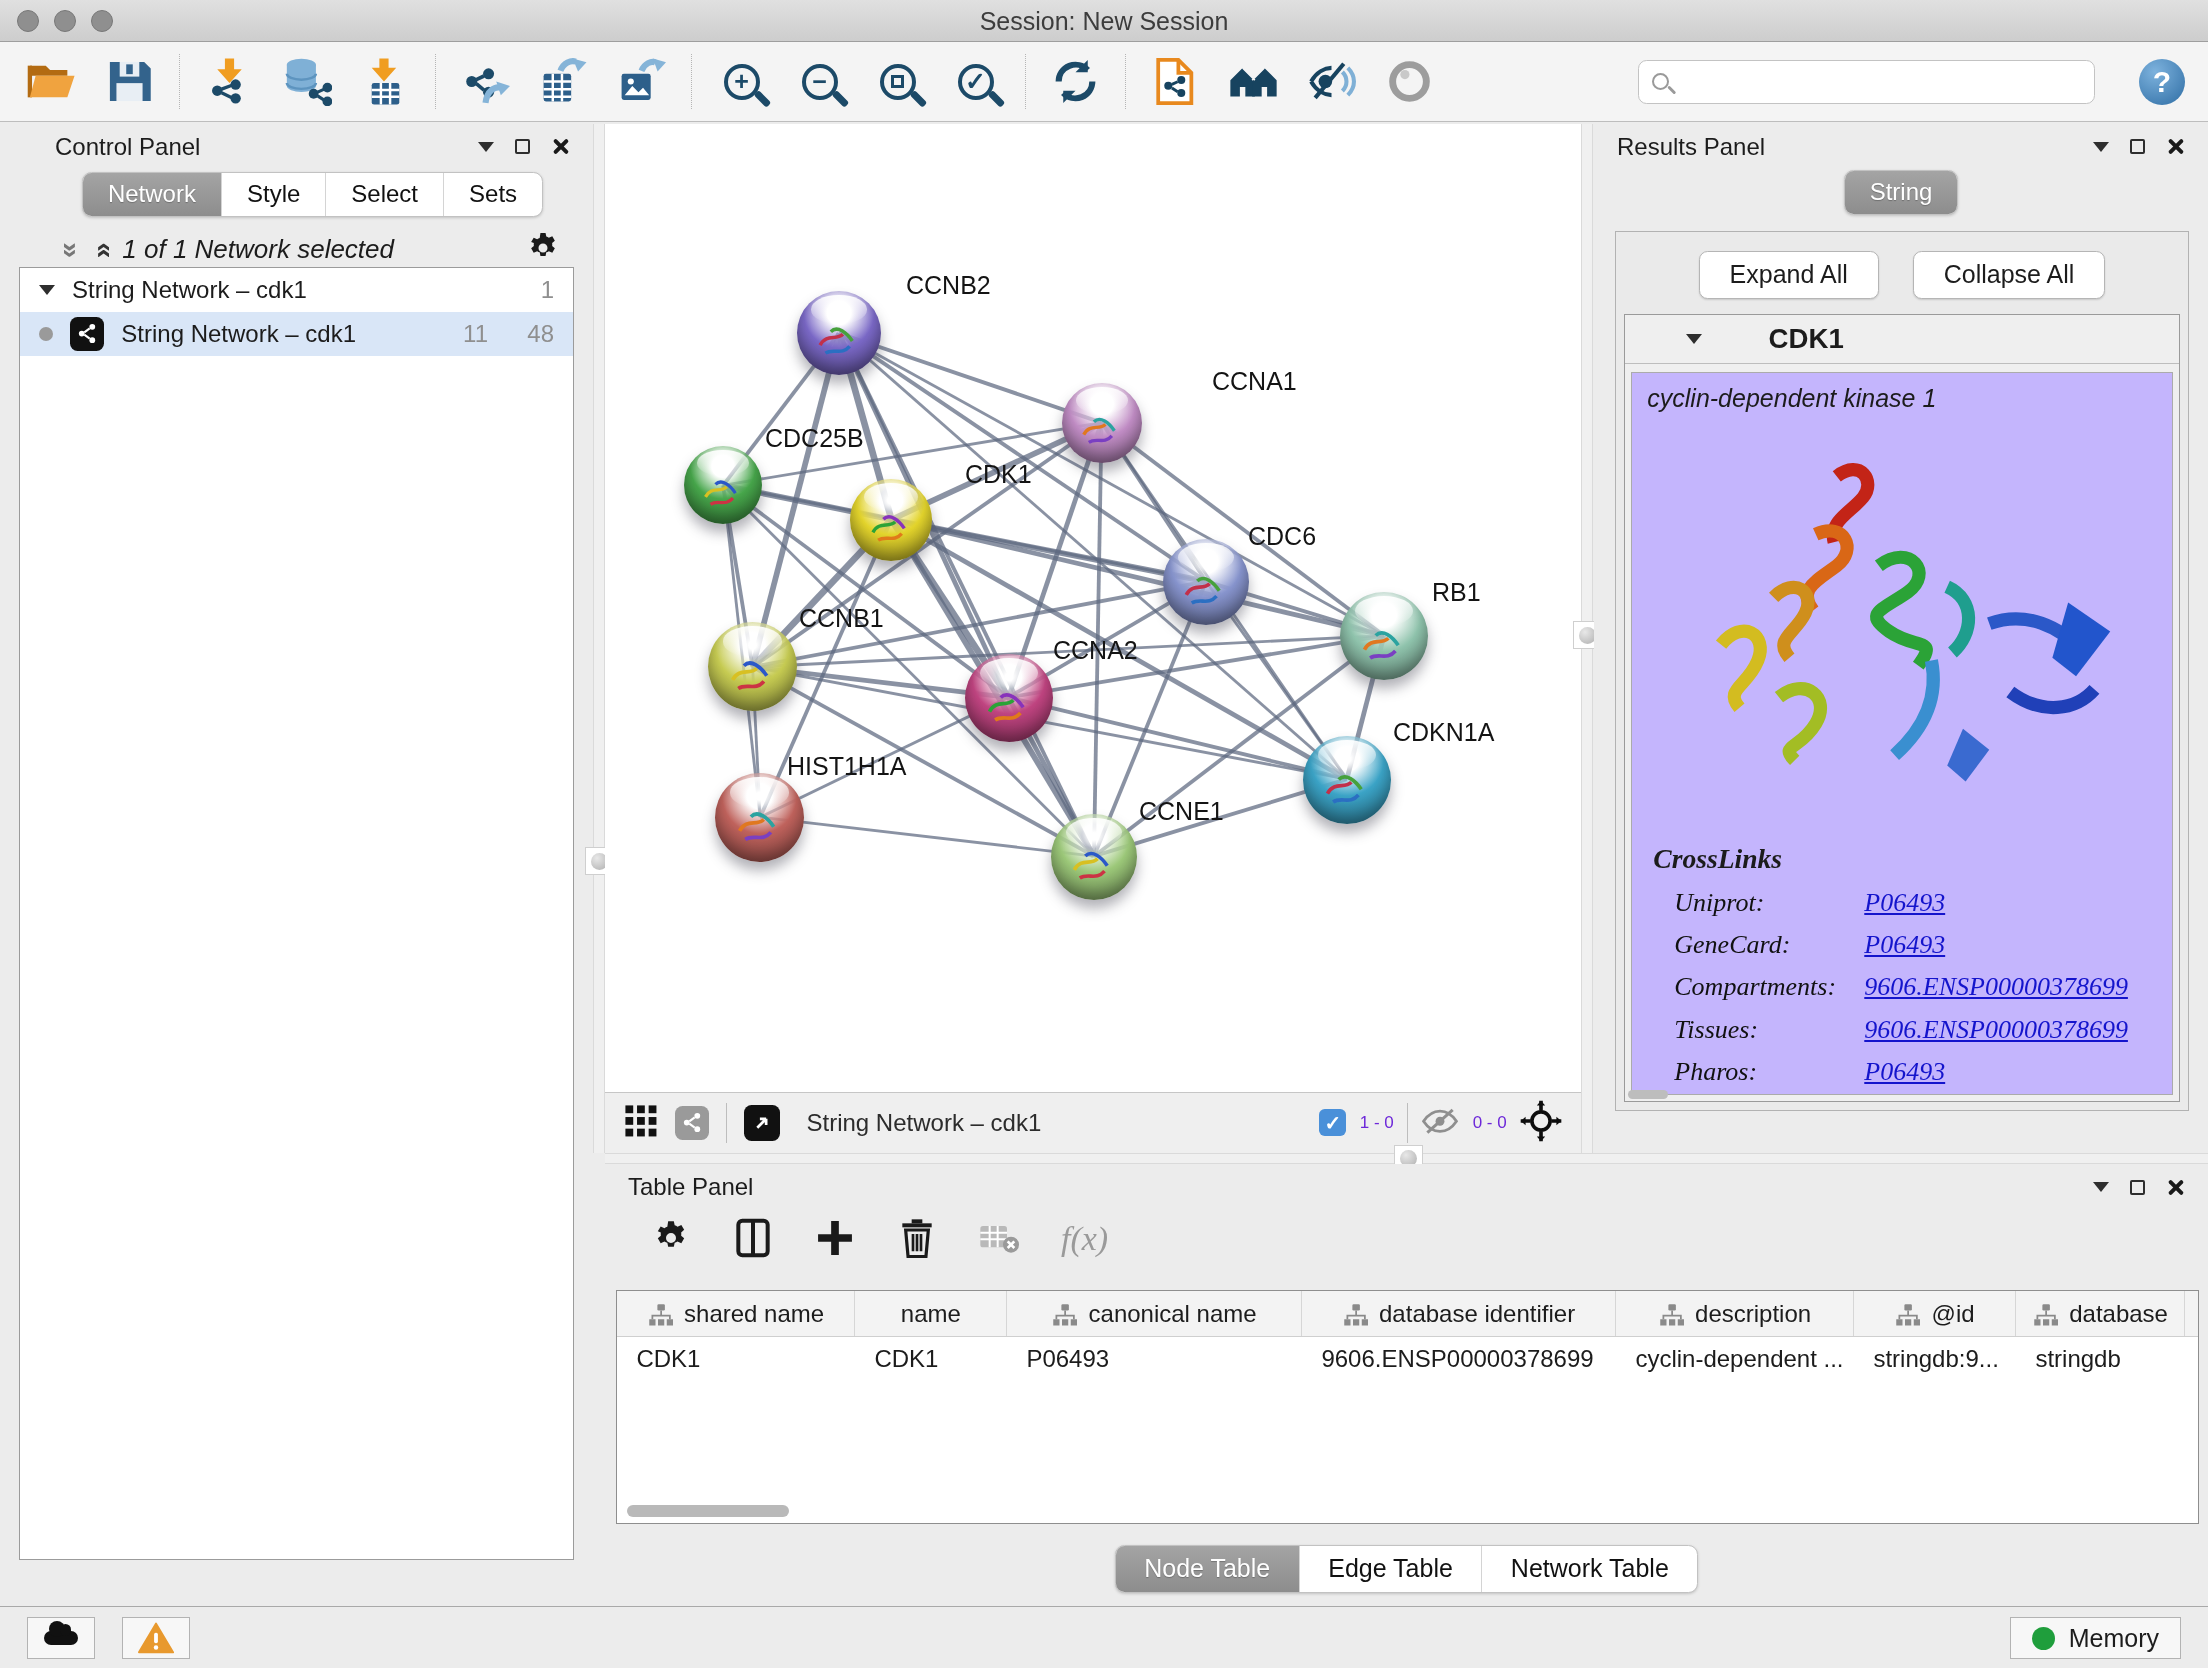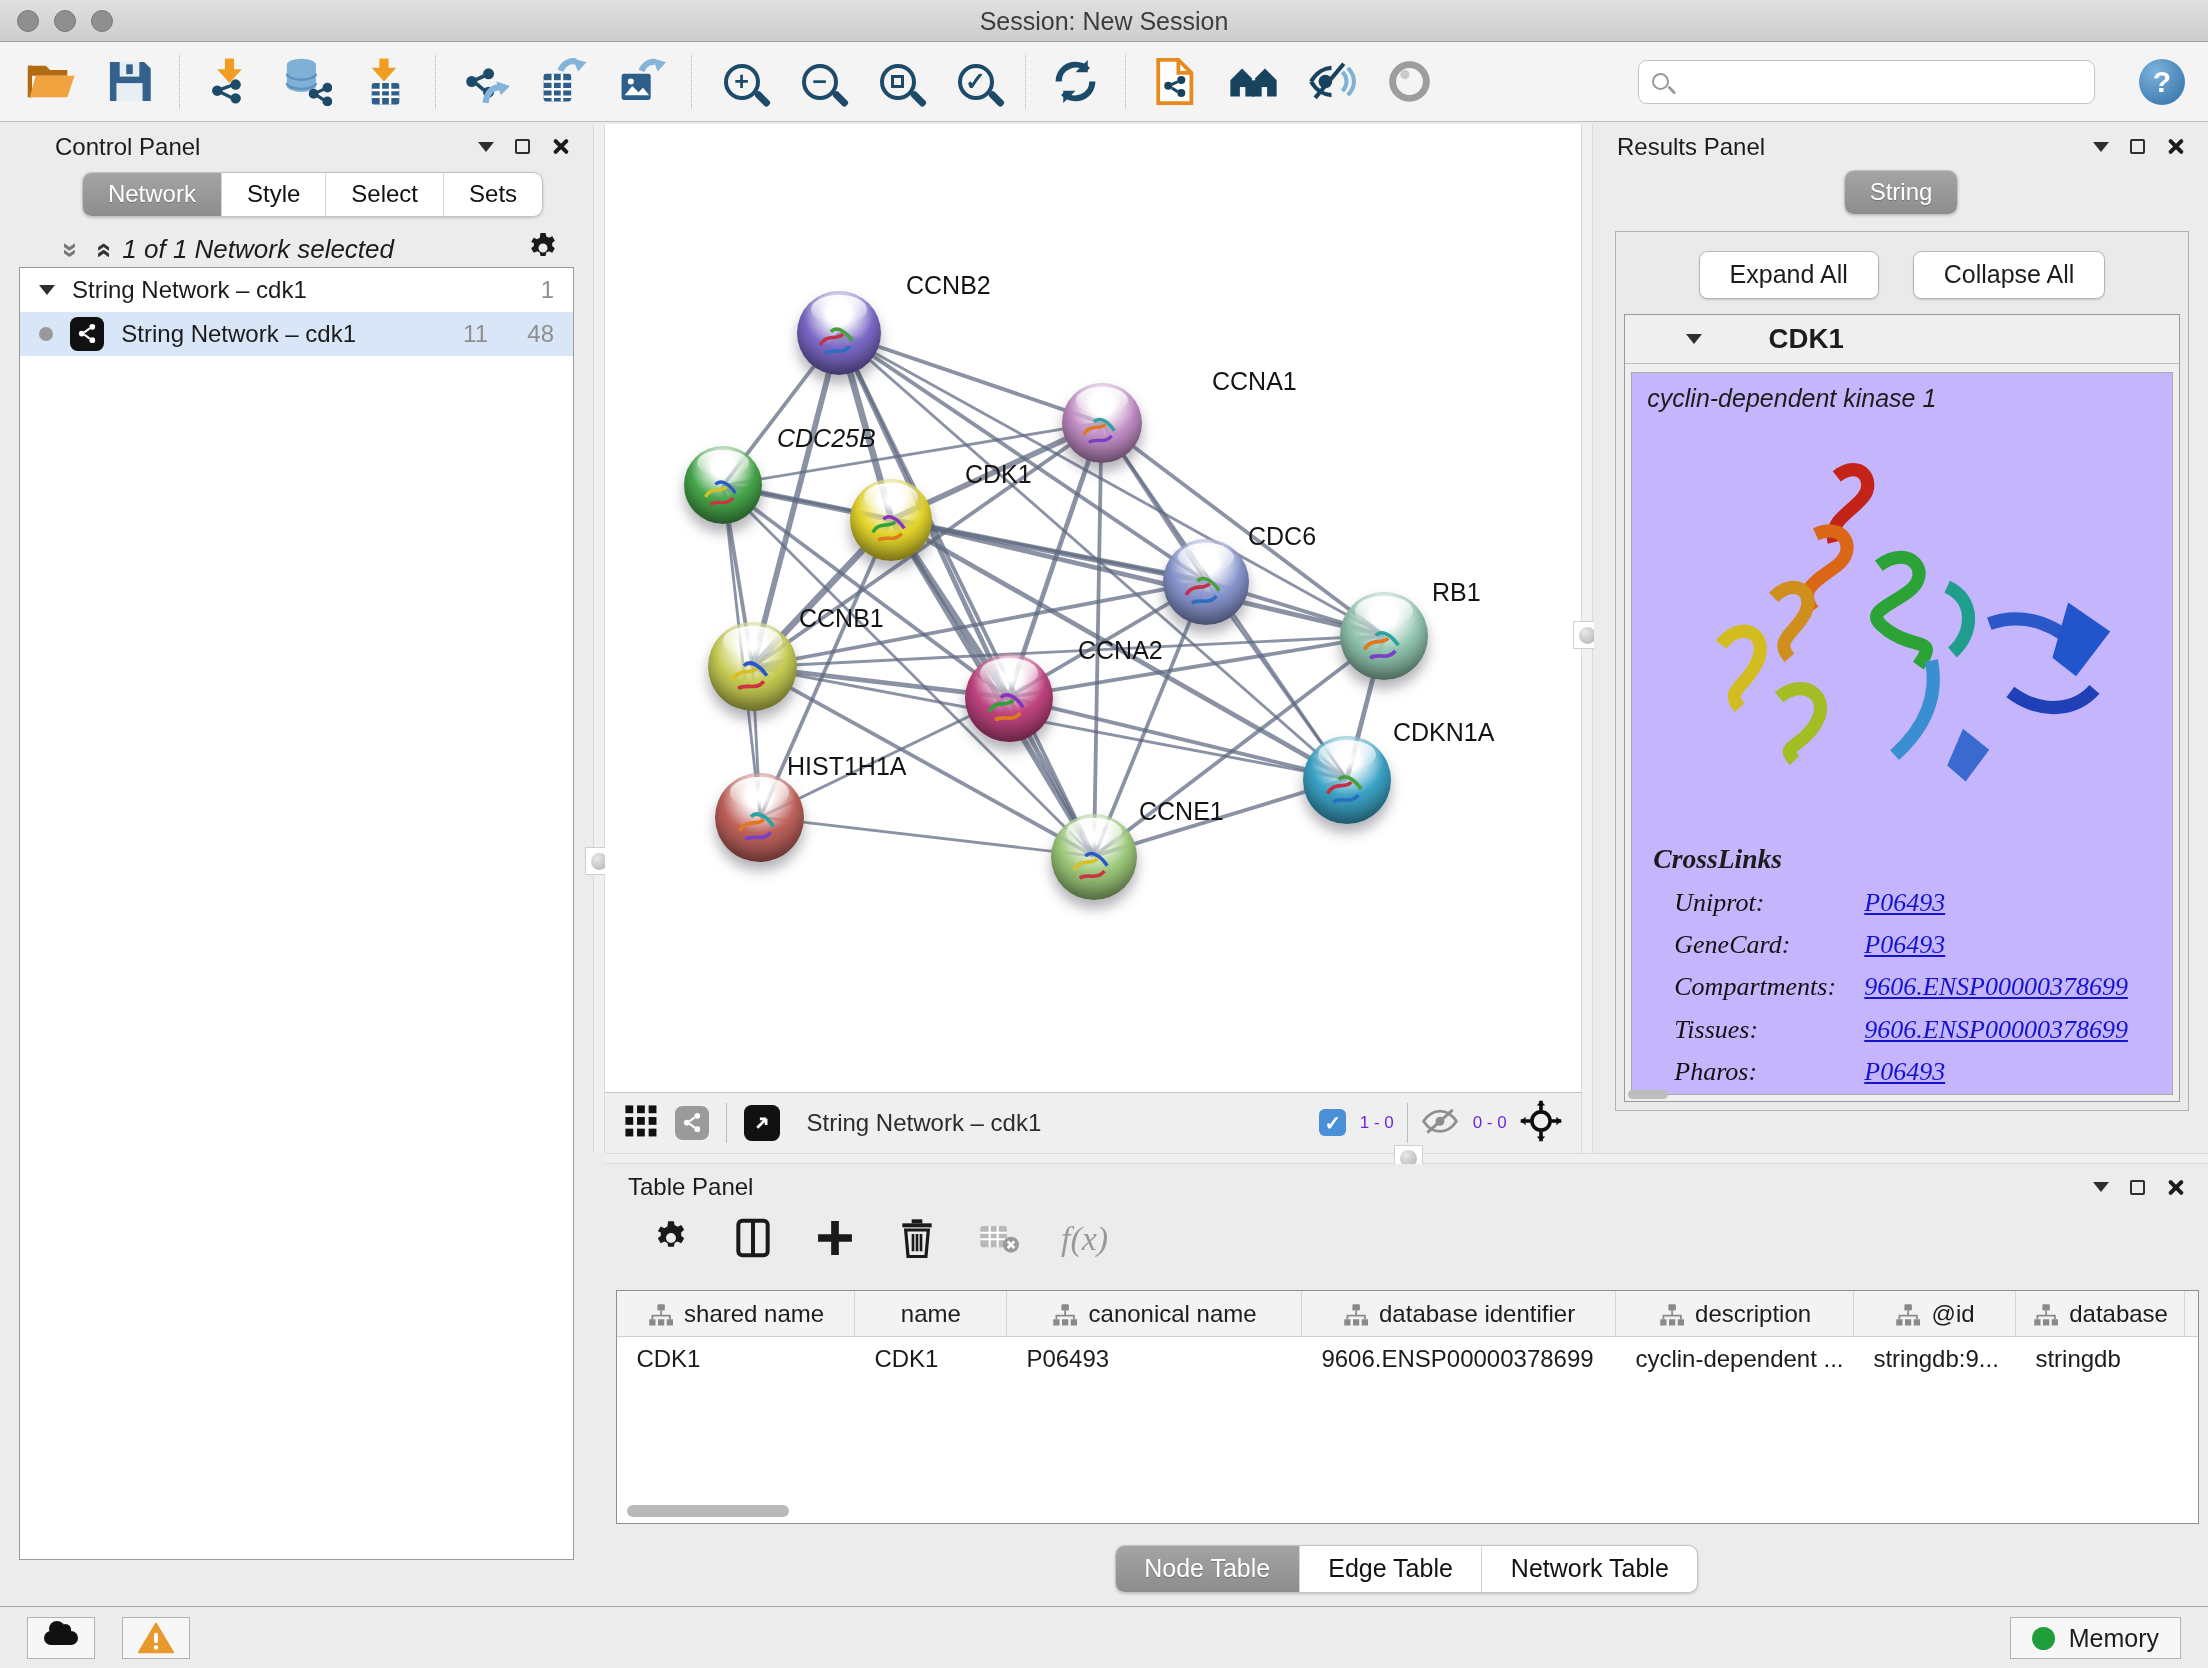--- a/index.html
+++ b/index.html
@@ -453,21 +453,21 @@
           </div>
           <div class="nlabel" style="left: 607px; top: 243px;">CCNA1</div>
           <div class="node" style="left: 79px; top: 322px; width: 78px; height: 78px; background: radial-gradient(circle at 50% 26%, rgb(255, 255, 255) 0px, rgb(255, 255, 255) 5%, rgba(255, 255, 255, 0.5) 16%, rgb(71, 166, 75) 47%, rgb(39, 91, 41) 96%); box-shadow: rgba(60, 60, 75, 0.4) 0px 8.6px 12.4px, rgba(0, 0, 0, 0.22) 0px -6.7px 12.4px inset;">
             <div class="gloss"></div>
             <svg viewBox="0 0 40 34" class="squig">
               <path d="M6 22c5-9 12-3 17-8" stroke="#d8c022" stroke-width="2.6" fill="none"></path>
               <path d="M10 28c6-4 12 2 18-5" stroke="#cc3344" stroke-width="2.6" fill="none"></path>
               <path d="M14 12c5-5 12 1 16 7" stroke="#2b58c8" stroke-width="2.6" fill="none"></path>
             </svg>
           </div>
-          <div class="nlabel" style="left: 172px; top: 300px; font-style: italic;">CDC25B</div>
+          <div class="nlabel" style="left: 160px; top: 300px;">CDC25B</div>
           <div class="node" style="left: 245px; top: 355px; width: 82px; height: 82px; background: radial-gradient(circle at 50% 26%, rgb(255, 255, 255) 0px, rgb(255, 255, 255) 5%, rgba(255, 255, 255, 0.5) 16%, rgb(227, 212, 44) 47%, rgb(125, 117, 24) 96%); box-shadow: rgba(60, 60, 75, 0.4) 0px 8.6px 12.4px, rgba(0, 0, 0, 0.22) 0px -6.7px 12.4px inset;">
             <div class="gloss"></div>
             <svg viewBox="0 0 40 34" class="squig">
               <path d="M6 22c5-9 12-3 17-8" stroke="#2ba337" stroke-width="2.6" fill="none"></path>
               <path d="M10 28c6-4 12 2 18-5" stroke="#e07a1a" stroke-width="2.6" fill="none"></path>
               <path d="M14 12c5-5 12 1 16 7" stroke="#8833bb" stroke-width="2.6" fill="none"></path>
             </svg>
           </div>
           <div class="nlabel" style="left: 360px; top: 336px;">CDK1</div>
           <div class="node" style="left: 558px; top: 415px; width: 86px; height: 86px; background: radial-gradient(circle at 50% 26%, rgb(255, 255, 255) 0px, rgb(255, 255, 255) 5%, rgba(255, 255, 255, 0.5) 16%, rgb(135, 148, 205) 47%, rgb(74, 81, 113) 96%); box-shadow: rgba(60, 60, 75, 0.4) 0px 8.6px 12.4px, rgba(0, 0, 0, 0.22) 0px -6.7px 12.4px inset;">
@@ -498,21 +498,21 @@
           </div>
           <div class="nlabel" style="left: 194px; top: 480px;">CCNB1</div>
           <div class="node" style="left: 360px; top: 530px; width: 88px; height: 88px; background: radial-gradient(circle at 50% 26%, rgb(255, 255, 255) 0px, rgb(255, 255, 255) 5%, rgba(255, 255, 255, 0.5) 16%, rgb(191, 68, 128) 47%, rgb(105, 37, 70) 96%); box-shadow: rgba(60, 60, 75, 0.4) 0px 8.6px 12.4px, rgba(0, 0, 0, 0.22) 0px -6.7px 12.4px inset;">
             <div class="gloss"></div>
             <svg viewBox="0 0 40 34" class="squig">
               <path d="M6 22c5-9 12-3 17-8" stroke="#2ba337" stroke-width="2.6" fill="none"></path>
               <path d="M10 28c6-4 12 2 18-5" stroke="#e07a1a" stroke-width="2.6" fill="none"></path>
               <path d="M14 12c5-5 12 1 16 7" stroke="#8833bb" stroke-width="2.6" fill="none"></path>
             </svg>
           </div>
-          <div class="nlabel" style="left: 448px; top: 512px; margin-left: 25px;">CCNA2</div>
+          <div class="nlabel" style="left: 448px; top: 512px;">CCNA2</div>
           <div class="node" style="left: 698px; top: 612px; width: 88px; height: 88px; background: radial-gradient(circle at 50% 26%, rgb(255, 255, 255) 0px, rgb(255, 255, 255) 5%, rgba(255, 255, 255, 0.5) 16%, rgb(59, 163, 198) 47%, rgb(32, 90, 109) 96%); box-shadow: rgba(60, 60, 75, 0.4) 0px 8.6px 12.4px, rgba(0, 0, 0, 0.22) 0px -6.7px 12.4px inset;">
             <div class="gloss"></div>
             <svg viewBox="0 0 40 34" class="squig">
               <path d="M6 22c5-9 12-3 17-8" stroke="#c2304a" stroke-width="2.6" fill="none"></path>
               <path d="M10 28c6-4 12 2 18-5" stroke="#2b6fc2" stroke-width="2.6" fill="none"></path>
               <path d="M14 12c5-5 12 1 16 7" stroke="#46a13c" stroke-width="2.6" fill="none"></path>
             </svg>
           </div>
           <div class="nlabel" style="left: 788px; top: 594px;">CDKN1A</div>
           <div class="node" style="left: 110px; top: 649px; width: 89px; height: 89px; background: radial-gradient(circle at 50% 26%, rgb(255, 255, 255) 0px, rgb(255, 255, 255) 5%, rgba(255, 255, 255, 0.5) 16%, rgb(191, 98, 92) 47%, rgb(105, 54, 51) 96%); box-shadow: rgba(60, 60, 75, 0.4) 0px 8.6px 12.4px, rgba(0, 0, 0, 0.22) 0px -6.7px 12.4px inset;">

